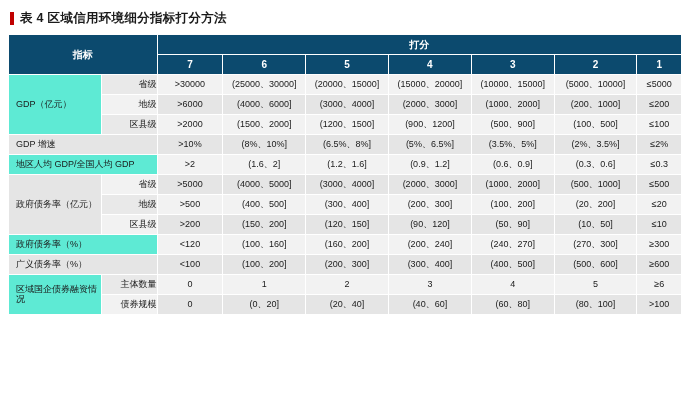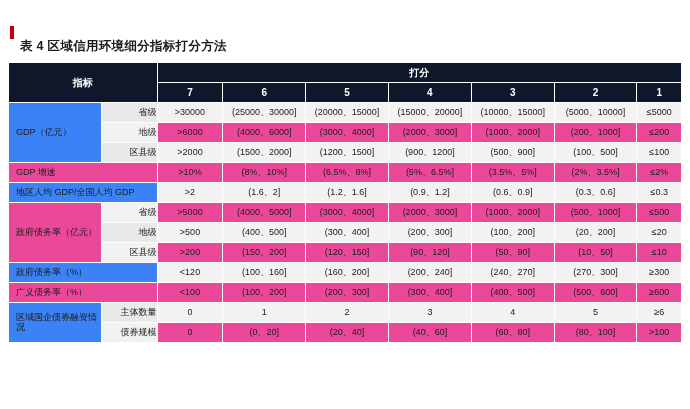--- a/index.html
+++ b/index.html
@@ -32,65 +32,64 @@
     width: 4px;
     height: 13px;
     background: #c00000;
     display: inline-block;
   }
   .title-text {
     font-size: 12.5px;
     font-weight: bold;
     letter-spacing: 0.3px;
     color: #1a1a1a;
-    margin-top: 28px;
   }
   
   table.grid {
     border-collapse: collapse;
     width: 674px;
     table-layout: fixed;
     font-size: 9px;
   }
   table.grid th, table.grid td {
     border: 1px solid #ffffff;
     padding: 0;
     height: 19px;
     text-align: center;
     vertical-align: middle;
     line-height: 1.1;
   }
   thead th {
-    background: #0f172a;
+    background: #0c4a6e;
     color: #ffffff;
     font-weight: bold;
     font-size: 10px;
     border: 1px solid #ffffff;
   }
   thead th.idx-head {
     font-size: 10px;
   }
   tbody td {
     background: #f2f2f2;
     border: 1px solid #ffffff;
     color: #1a1a1a;
   }
   tbody td.label {
-    background: #3b82f6;
+    background: #5eead4;
     text-align: left;
     padding-left: 7px;
     font-size: 9px;
   }
   tbody td.sublabel {
     background: #e9e9e9;
     font-size: 9px;
     text-align: right;
   }
   tbody tr.alt td {
-    background: #ec4899;
+    background: #e5e5e5;
   }
   tbody tr.alt td.sublabel {
     background: #f2f2f2;
   }
   tbody td.val {
     font-size: 9px;
     white-space: nowrap;
   }
   
   td.rowspan-label {

